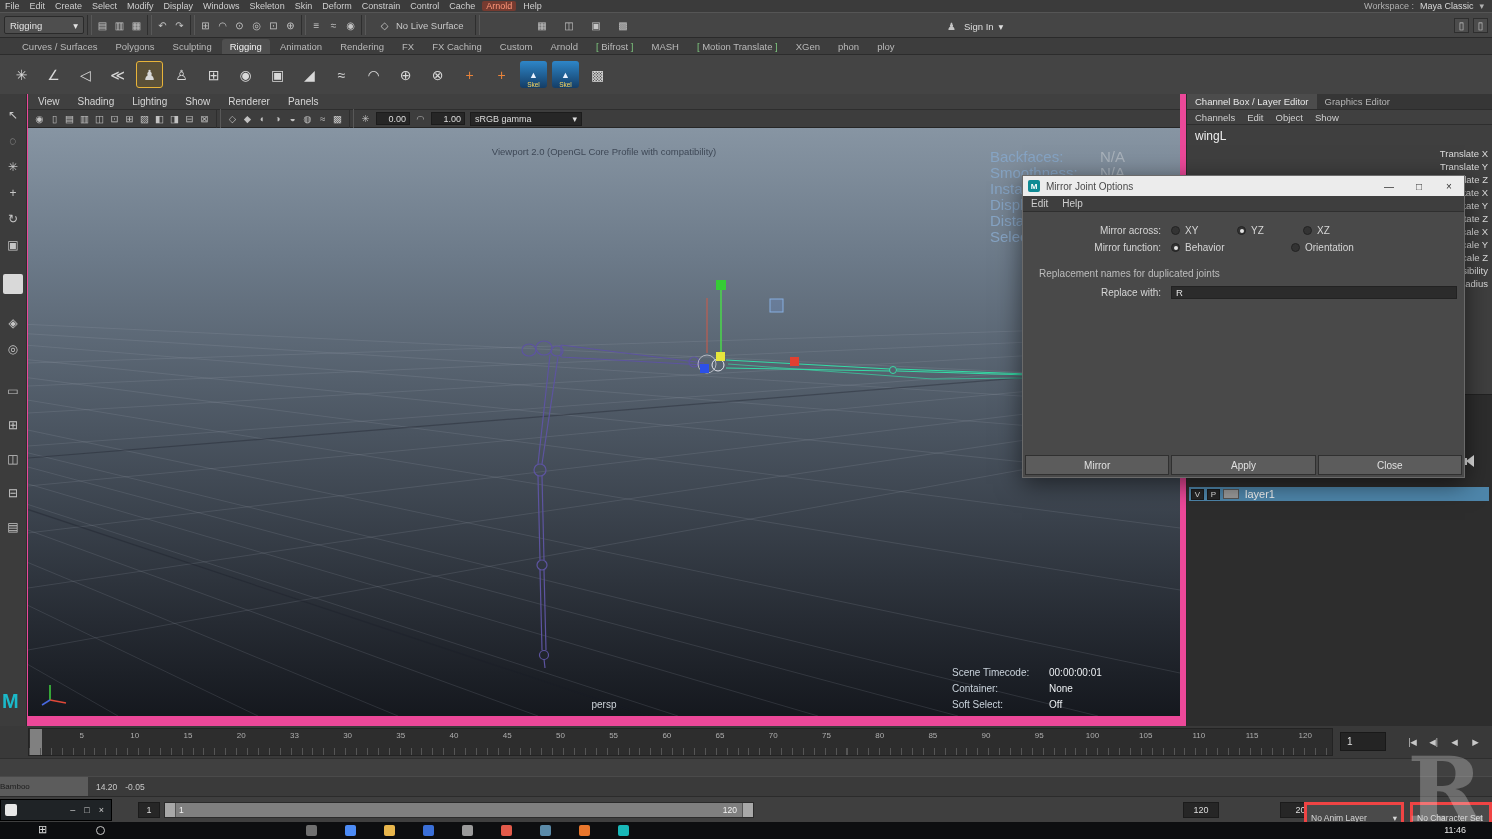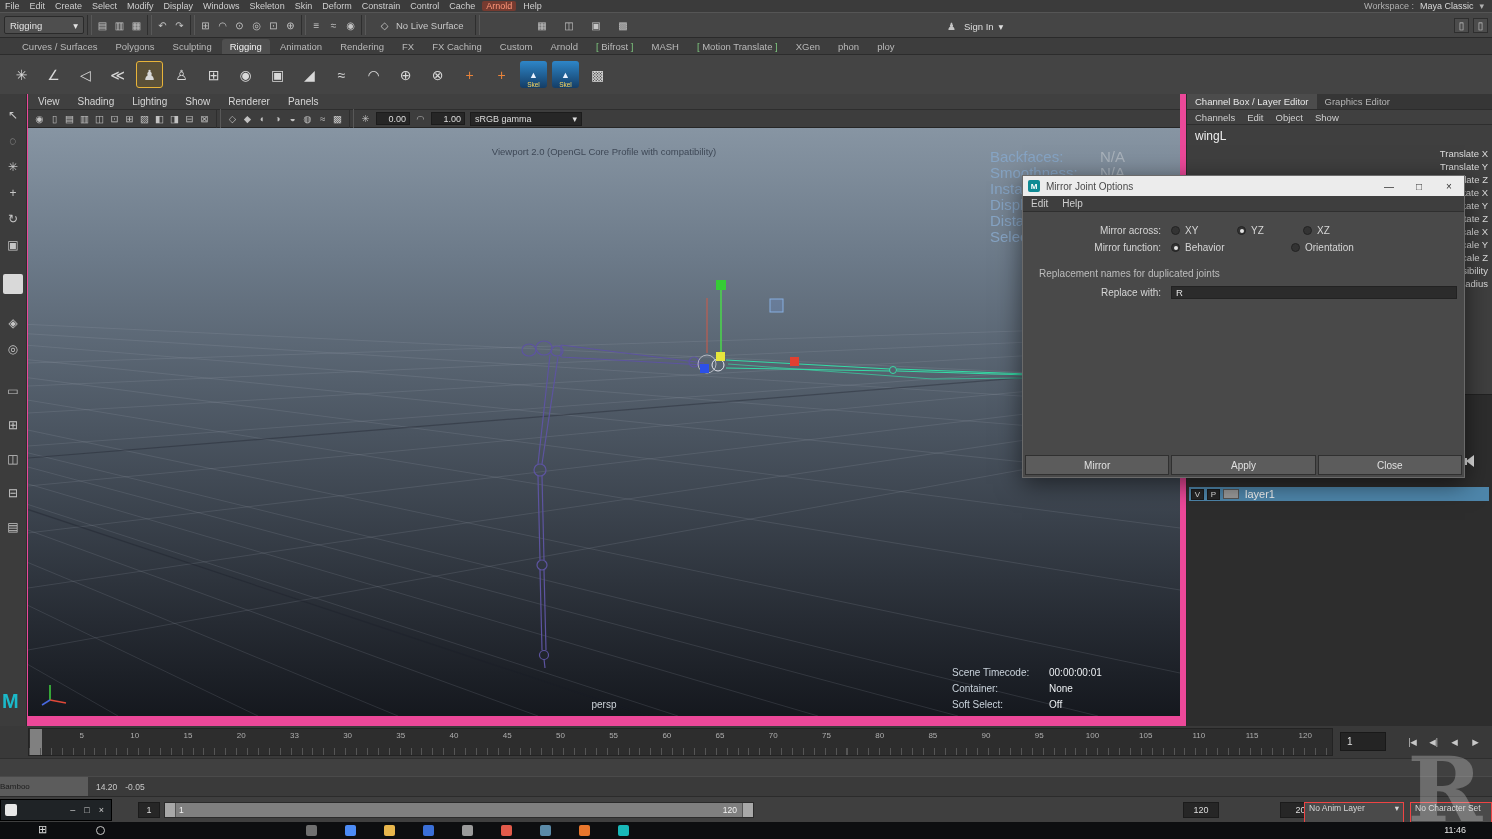--- a/index.html
+++ b/index.html
@@ -111,21 +111,21 @@
   .rs-track::before{content:"";position:absolute;left:0;top:0;bottom:0;width:10px;background:#a8a8a8;border-right:1px solid #555}
   .rs-track::after{content:"";position:absolute;right:0;top:0;bottom:0;width:10px;background:#a8a8a8;border-left:1px solid #555}
   .rs-l{position:absolute;left:14px;top:2px;font-size:8.5px;color:#f2f2f2}
   .rs-r{position:absolute;right:16px;top:2px;font-size:8.5px;color:#f2f2f2}
   .rs-f120{left:1183px;width:36px}
   .rs-f200{left:1280px;width:46px}
   .spin{position:absolute;right:2px;top:1px;display:flex;flex-direction:column;gap:1px}
   .spin i{display:block;width:0;height:0;border-left:3px solid transparent;border-right:3px solid transparent}
   .spin .up{border-bottom:4px solid #9a9a9a}
   .spin .dn{border-top:4px solid #9a9a9a}
-  .rs-drop{position:absolute;top:5px;height:24px;background:#4a4a4a;border:1px solid #ef4444;display:flex;align-items:flex-start;justify-content:space-between;padding:0 4px;font-size:8.5px;color:#d8d8d8;white-space:nowrap;overflow:hidden}
+  .rs-drop{position:absolute;top:5px;height:24px;background:#4a4a4a;border:3px solid #ef4444;display:flex;align-items:flex-end;justify-content:space-between;padding:0 4px;font-size:8.5px;color:#d8d8d8;white-space:nowrap;overflow:hidden}
   .rs-drop.anim{left:1304px;width:100px}
   .rs-drop.char{left:1410px;width:82px}
 
   
   #taskbar{position:absolute;left:0;top:822px;width:100%;height:17px;background:#0d0e10;z-index:70}
   .tb-start{position:absolute;left:38px;top:1px;font-size:11px;color:#dcdcdc}
   .tb-search{position:absolute;left:96px;top:4px;width:9px;height:9px;border:1px solid #c8c8c8;border-radius:50%}
   .tb-apps{position:absolute;left:306px;top:3px;display:flex;gap:28px}
   .tb-app{width:11px;height:11px;border-radius:2px}
   .tb-clock{position:absolute;right:26px;top:3px;font-size:9px;color:#e6e6e6}

